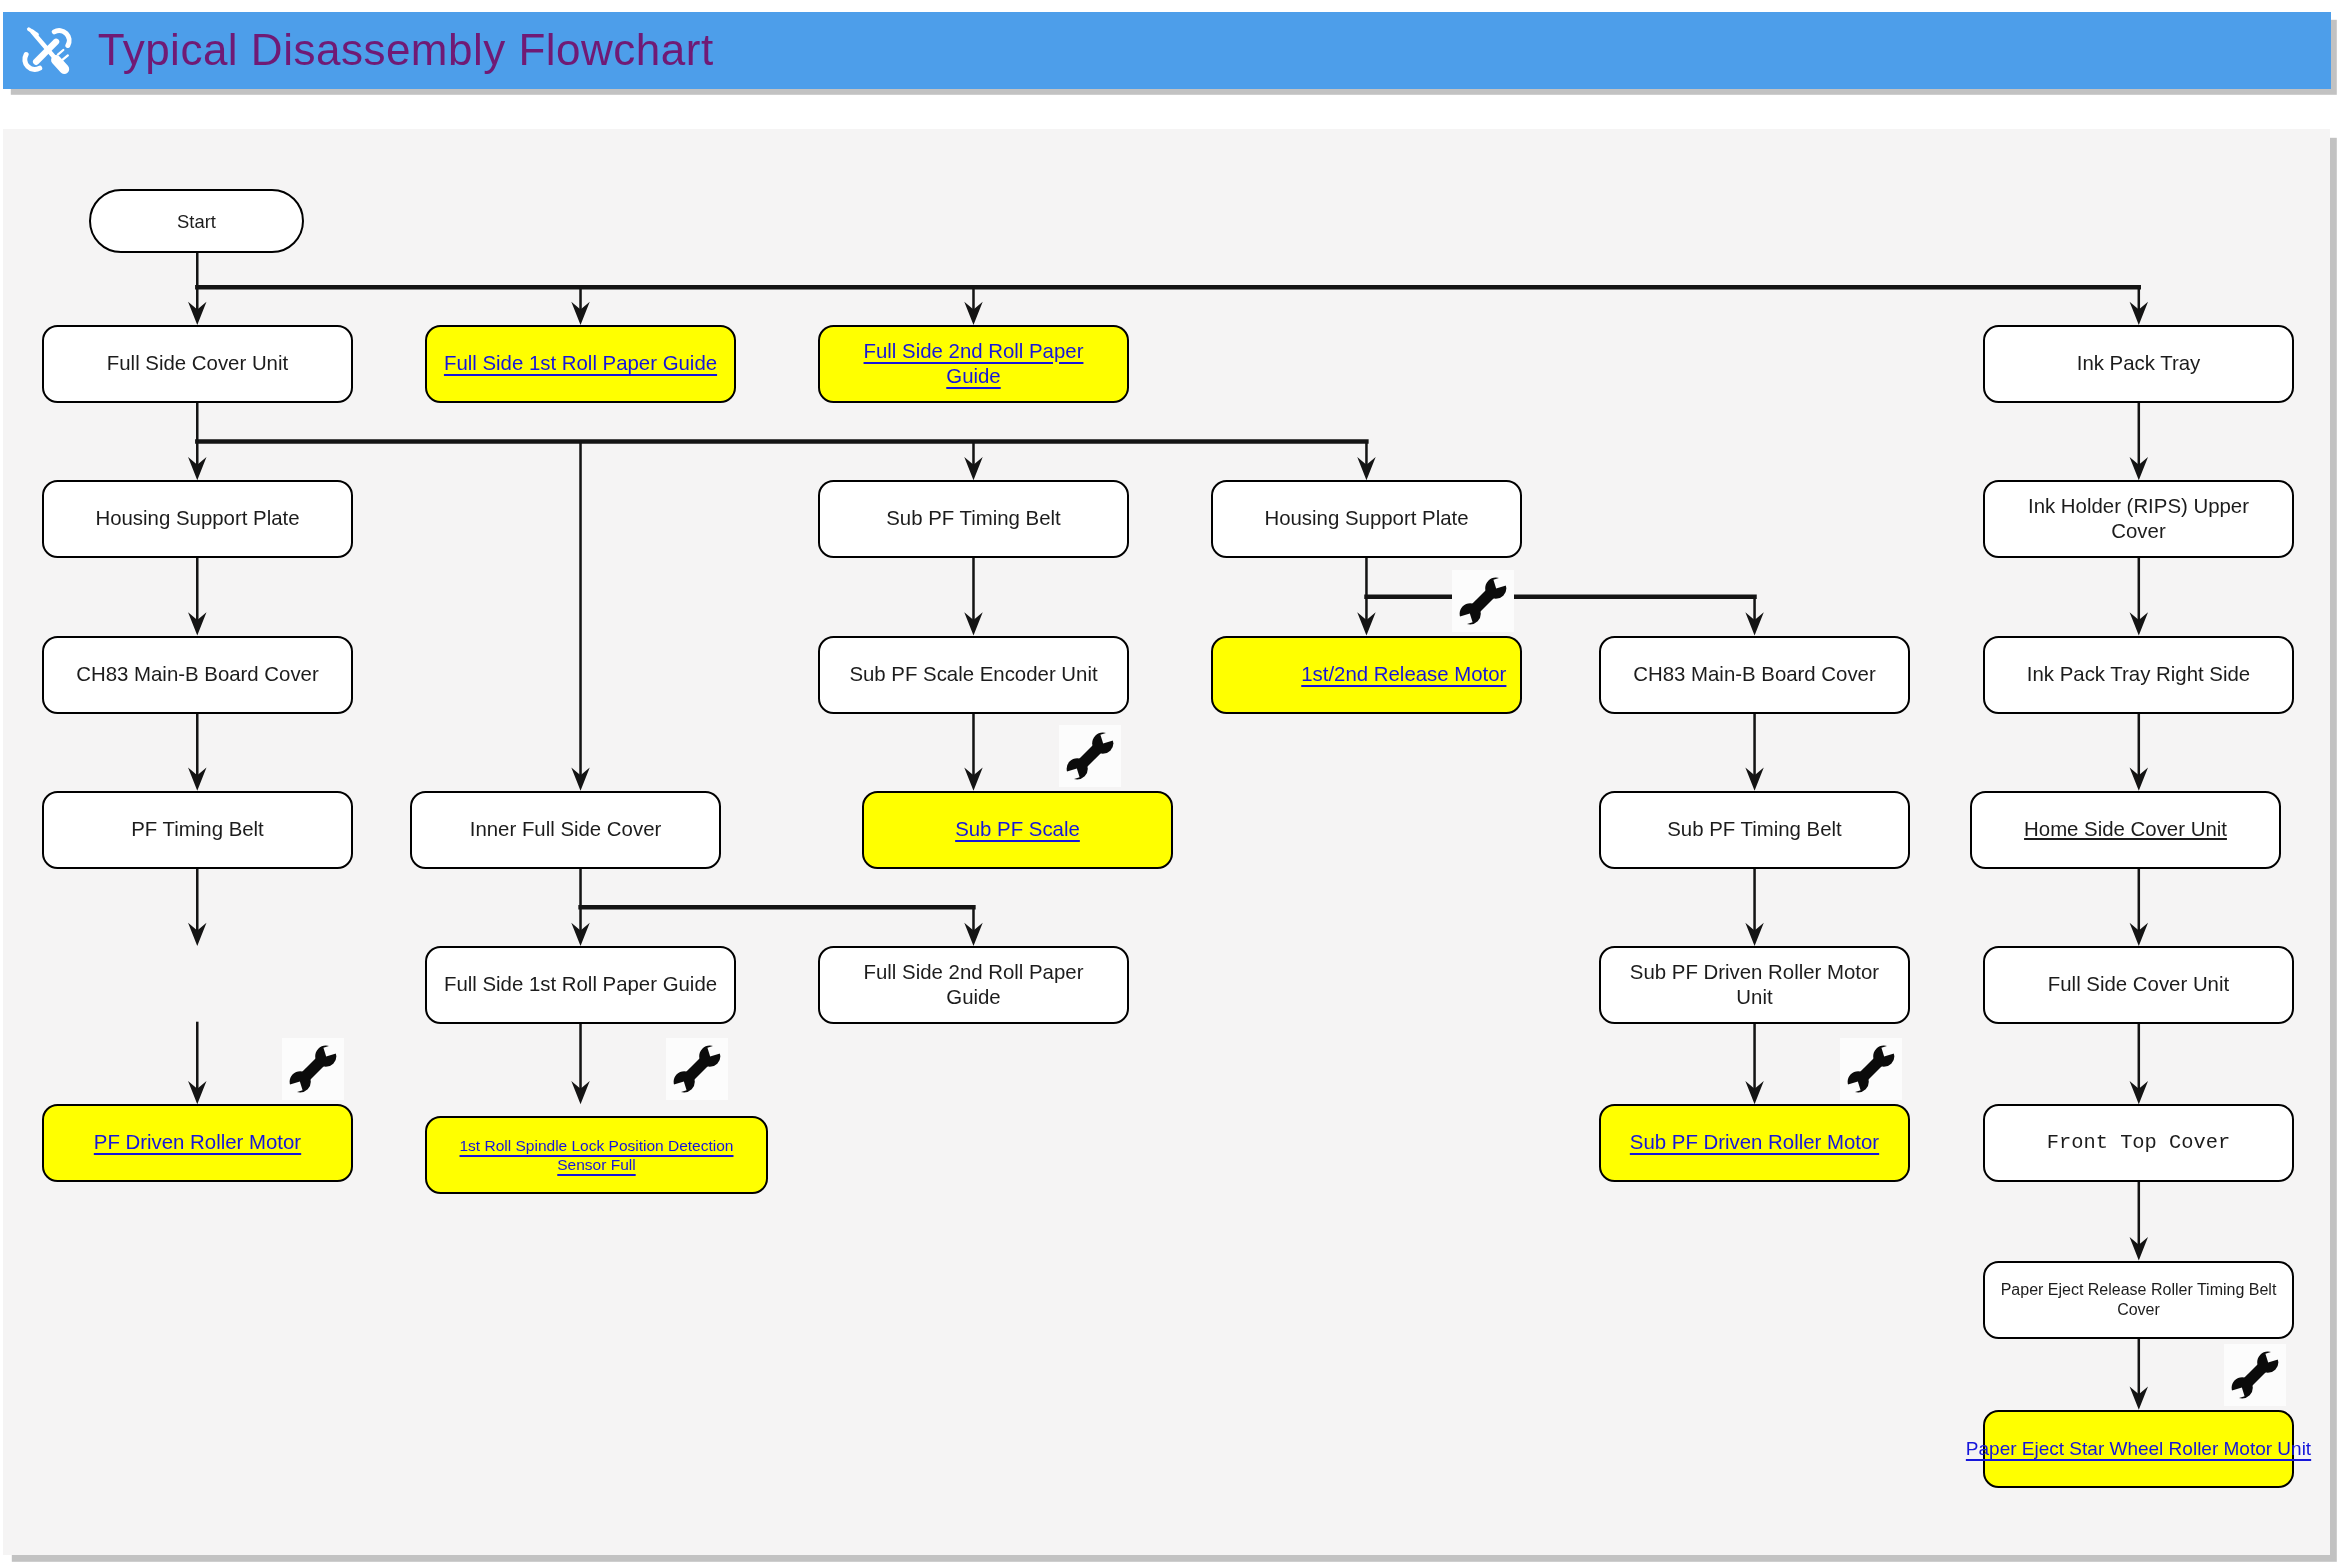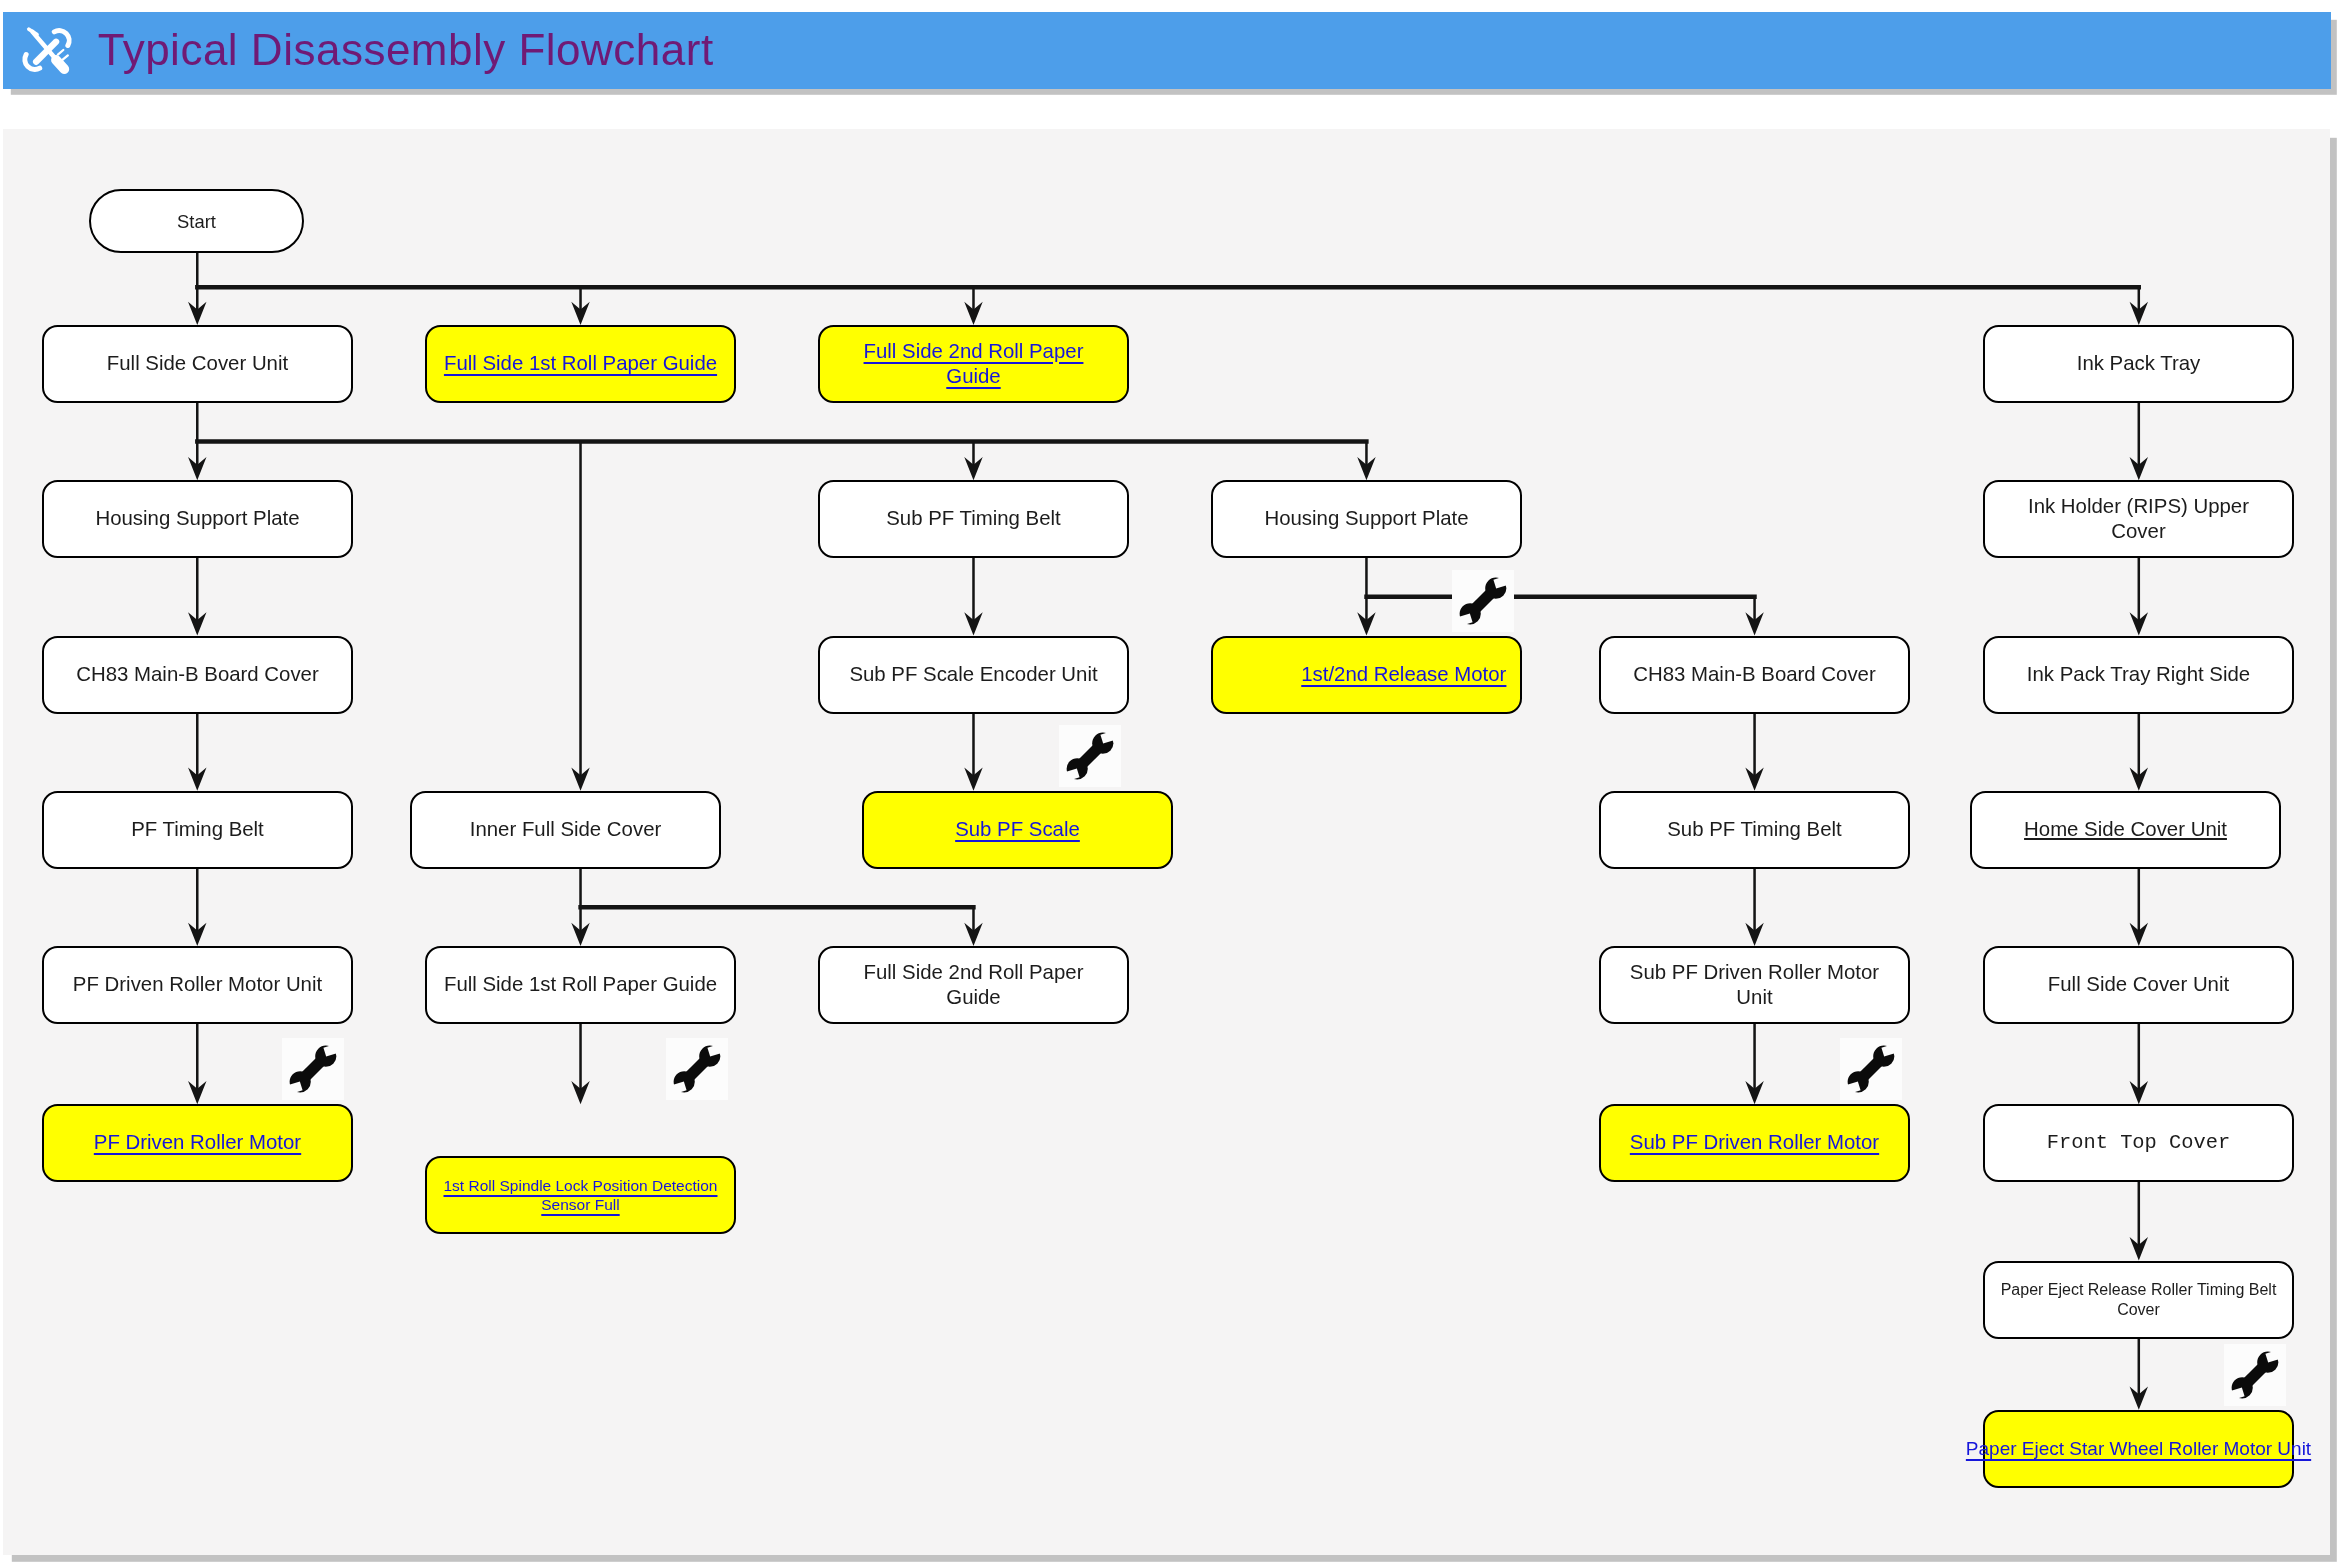--- a/index.html
+++ b/index.html
@@ -164,42 +164,41 @@
             </g>
             <g fill="#fcfcfc">
               <rect x="-3" y="20.4" width="12" height="7.2" transform="rotate(28 3 24)"></rect>
               <rect x="39" y="20.4" width="12" height="7.2" transform="rotate(28 45 24)"></rect>
             </g>
           </g>
         </svg>
       </div>
       <div class="flow-node" style="left: 1599px; top: 791px; width: 311px; height: 78px;"><span class="nlabel">Sub PF Timing Belt</span></div>
       <div class="flow-node" style="left: 1970px; top: 791px; width: 311px; height: 78px; text-decoration: underline;"><span class="nlabel">Home Side Cover Unit</span></div>
-      <div class="flow-node" style="left: 42px; top: 946px; width: 311px; height: 78px;"><span class="nlabel">PF Driven Roller Motor Unit</span></div>
       <div class="flow-node" style="left: 425px; top: 946px; width: 311px; height: 78px;"><span class="nlabel">Full Side 1st Roll Paper Guide</span></div>
       <div class="flow-node" style="left: 818px; top: 946px; width: 311px; height: 78px;"><span class="nlabel">Full Side 2nd Roll Paper Guide</span></div>
       <div class="flow-node" style="left: 1599px; top: 946px; width: 311px; height: 78px;"><span class="nlabel">Sub PF Driven Roller Motor Unit</span></div>
       <div class="flow-node" style="left: 1983px; top: 946px; width: 311px; height: 78px;"><span class="nlabel">Full Side Cover Unit</span></div>
       <div class="flow-node highlight" style="left: 42px; top: 1104px; width: 311px; height: 78px;"><span class="nlabel">PF Driven Roller Motor</span></div>
       <div class="wrench" style="left: 282px; top: 1038px;">
         <svg viewBox="0 0 48 48">
           <g transform="rotate(-45 24 24)">
             <g fill="#0b0b0b">
               <circle cx="10" cy="24" r="8.2"></circle>
               <circle cx="38" cy="24" r="8.2"></circle>
               <rect x="10" y="19.6" width="28" height="8.8"></rect>
             </g>
             <g fill="#fcfcfc">
               <rect x="-3" y="20.4" width="12" height="7.2" transform="rotate(28 3 24)"></rect>
               <rect x="39" y="20.4" width="12" height="7.2" transform="rotate(28 45 24)"></rect>
             </g>
           </g>
         </svg>
       </div>
-      <div class="flow-node highlight" style="left: 425px; top: 1156px; width: 311px; height: 78px; font-size: 15.5px;"><span class="nlabel">1st Roll Spindle Lock Position Detection
+      <div class="flow-node highlight" style="left: 425px; top: 1116px; width: 343px; height: 78px; font-size: 15.5px;"><span class="nlabel">1st Roll Spindle Lock Position Detection
 Sensor Full</span></div>
       <div class="wrench" style="left: 666px; top: 1038px;">
         <svg viewBox="0 0 48 48">
           <g transform="rotate(-45 24 24)">
             <g fill="#0b0b0b">
               <circle cx="10" cy="24" r="8.2"></circle>
               <circle cx="38" cy="24" r="8.2"></circle>
               <rect x="10" y="19.6" width="28" height="8.8"></rect>
             </g>
             <g fill="#fcfcfc">

